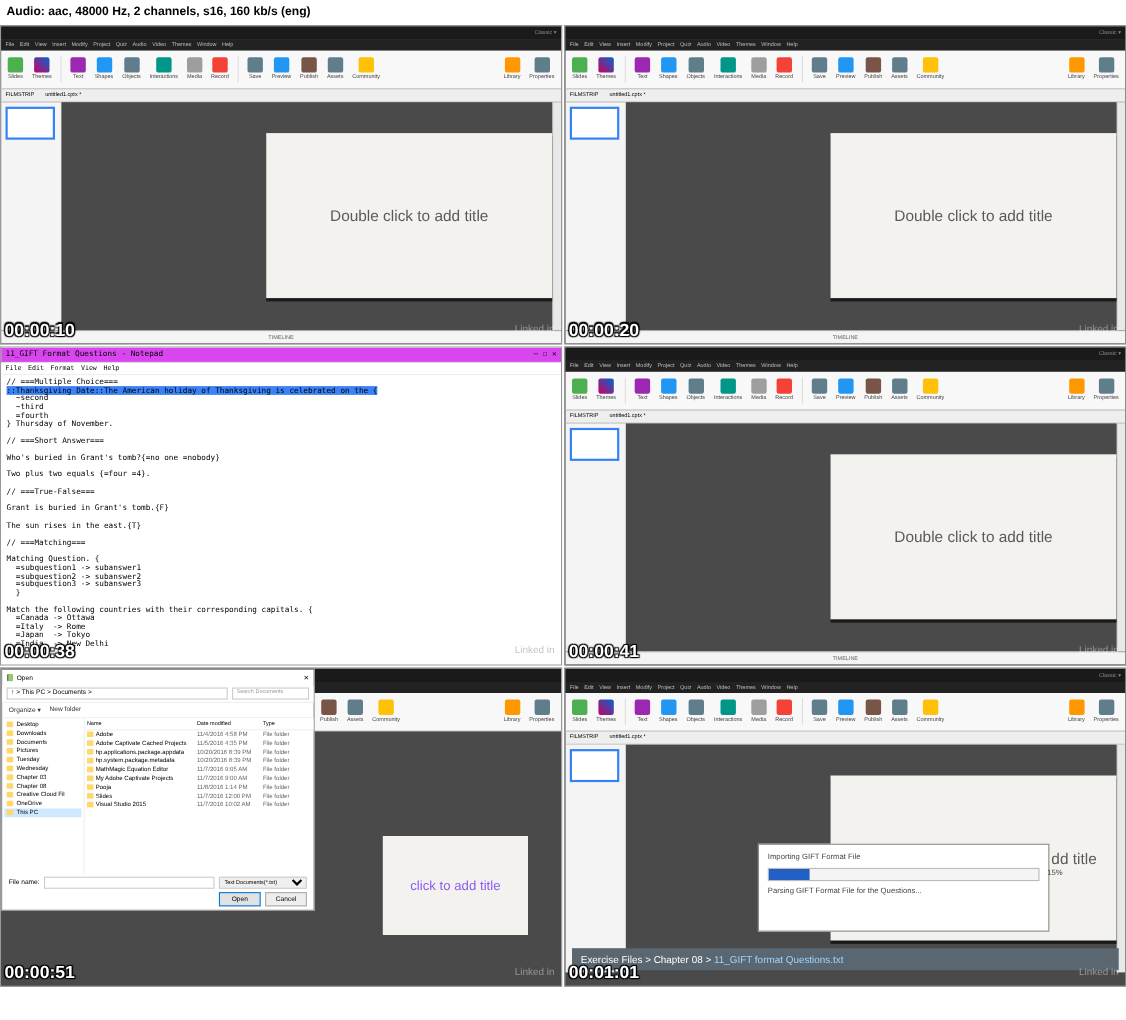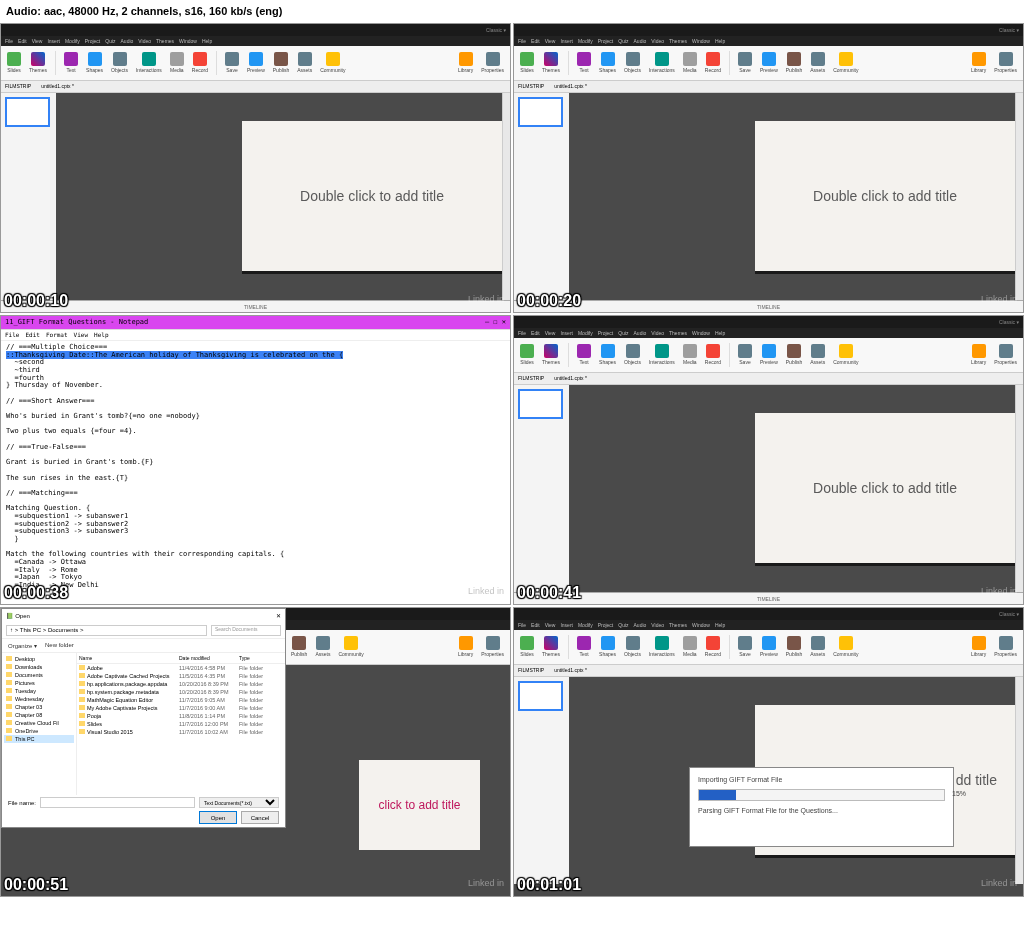--- a/index.html
+++ b/index.html
@@ -78,21 +78,21 @@
 .od-row span:nth-child(3){color:#666}
 .od-foot{height:32px;padding:2px 6px;display:flex;flex-direction:column;gap:3px;justify-content:center}
 .od-fn{display:flex;gap:4px;align-items:center}
 .od-fn input{flex:1;height:11px;border:1px solid #ccc;font-size:5px}
 .od-fn select{width:80px;height:11px;font-size:5px;border:1px solid #ccc}
 .od-btns{display:flex;gap:4px;justify-content:flex-end}
 .od-btns button{width:38px;height:13px;font-size:6px;border:1px solid #aaa;background:#eee}
 .od-btns button.primary{background:#e1e1e1;border:1px solid #0078d7}
 
 
-.c5slide{position:absolute;right:30px;top:95px;width:121px;height:90px;background:#f4f2ee;color:#be185d;font-size:12px;display:flex;align-items:center;justify-content:center;font-family:Arial}
+.c5slide{position:absolute;right:30px;top:95px;width:132px;height:90px;background:#f4f2ee;color:#8b5cf6;font-size:12px;display:flex;align-items:center;justify-content:center;font-family:Arial}
 
 
 .progdlg{position:absolute;top:90px;left:120px;width:265px;height:80px;background:#fff;border:1px solid #888;padding:8px;z-index:6;font-size:7px;color:#444}
 .progbar{height:12px;border:1px solid #bbb;margin:6px 0;position:relative;background:#f4f4f4}
 .progfill{position:absolute;left:0;top:0;bottom:0;width:15%;background:#2360c5}
 .progpct{position:absolute;right:-22px;top:0;font-size:7px}
 
 
 .bcrumb{position:absolute;bottom:14px;left:6px;right:6px;background:#5b6770;color:#fff;font-size:9px;padding:5px 8px;z-index:7}
 .bcrumb .hl2{color:#9fd4ff}
@@ -669,18 +669,21 @@
           <div>Importing GIFT Format File</div>
           <div class="progbar">
             <div class="progfill"></div>
               <div class="progpct">15%</div>
           </div>
           <div>Parsing GIFT Format File for the Questions...</div>
         </div>
       </div>
       <div class="rpanel"></div>
     </div>
+    <div class="bcrumb">
+      <span>Exercise Files &gt; Chapter 08 &gt; </span><span class="hl2">11_GIFT format Questions.txt</span>
+    </div>
 
     <div class="ts">00:01:01</div>
     <div class="wm">Linked in</div>
   </div>
 
 </div>
 
 </body></html>

